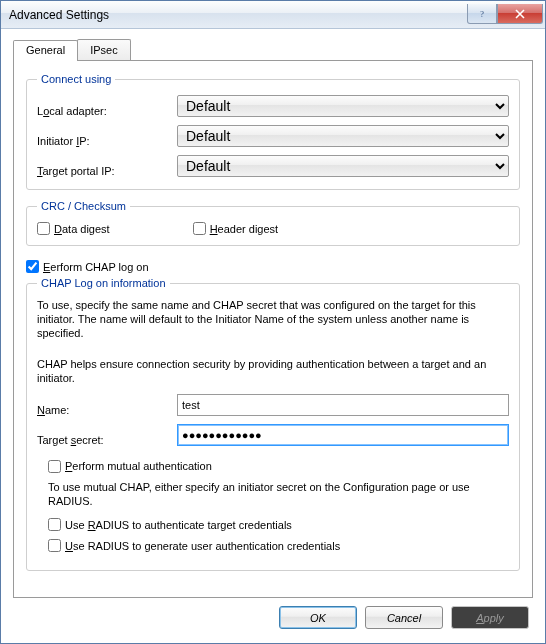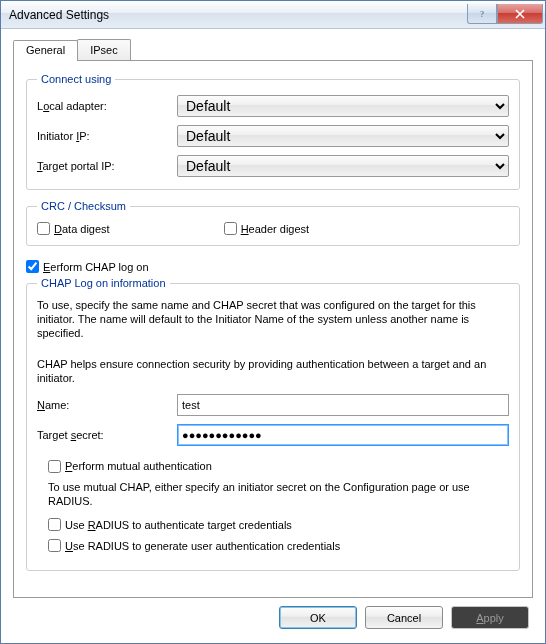--- a/index.html
+++ b/index.html
@@ -91,38 +91,38 @@
     margin: 0 0 10px 0;
     padding: 10px 10px 10px 10px;
   }
   fieldset.group > legend {
     padding: 0 4px;
     color: #003399;
     font-size: 11px;
   }
   .row {
     display: flex;
-    align-items: center;
+    align-items: flex-end;
     margin-bottom: 8px;
   }
   .row .lbl {
     width: 140px;
   }
   .row .ctrl { flex: 1; }
   select.win {
     width: 100%;
     height: 22px;
     font-size: 14px;
     border: 1px solid #9a9a9a;
     border-radius: 2px;
     background: linear-gradient(to bottom,#fcfcfc 0%,#f0f0f0 45%,#e4e4e4 46%,#f2f2f2 100%);
     padding-left: 4px;
   }
   
-  .chkrow { display: flex; gap: 114px; }
+  .chkrow { display: flex; gap: 83px; }
   label.chk {
     display: inline-flex;
     align-items: center;
     gap: 4px;
     font-size: 11px;
   }
   input[type=checkbox] {
     width: 13px; height: 13px;
     margin: 0;
   }
@@ -155,20 +155,21 @@
     padding: 8px 4px 4px 0;
   }
   button.win {
     min-width: 78px;
     height: 23px;
     font-size: 11px;
     border: 1px solid #8a8a8a;
     border-radius: 3px;
     background: linear-gradient(to bottom,#fdfdfd 0%,#efefef 45%,#e2e2e2 46%,#f3f3f3 100%);
     cursor: default;
+    font-style: italic;
   }
   button.win.default {
     border: 1px solid #3c7fb1;
     box-shadow: 0 0 0 1px #8ac1e8 inset;
   }
   button.win:disabled {
     color: #9a9a9a;
     border-color: #c5c5c5;
     background: #404040;
   }

